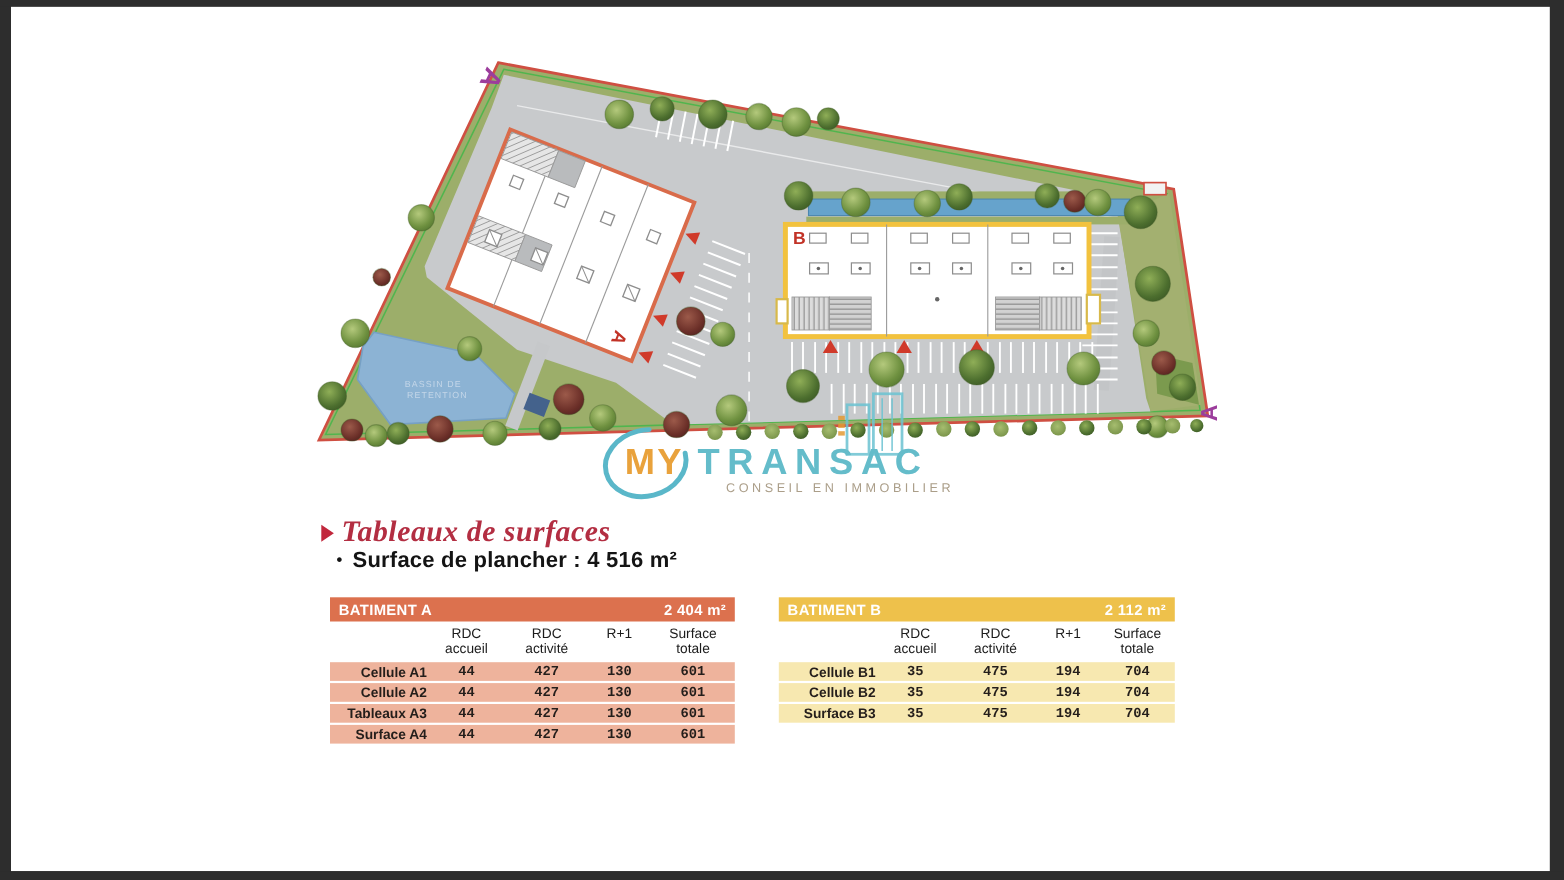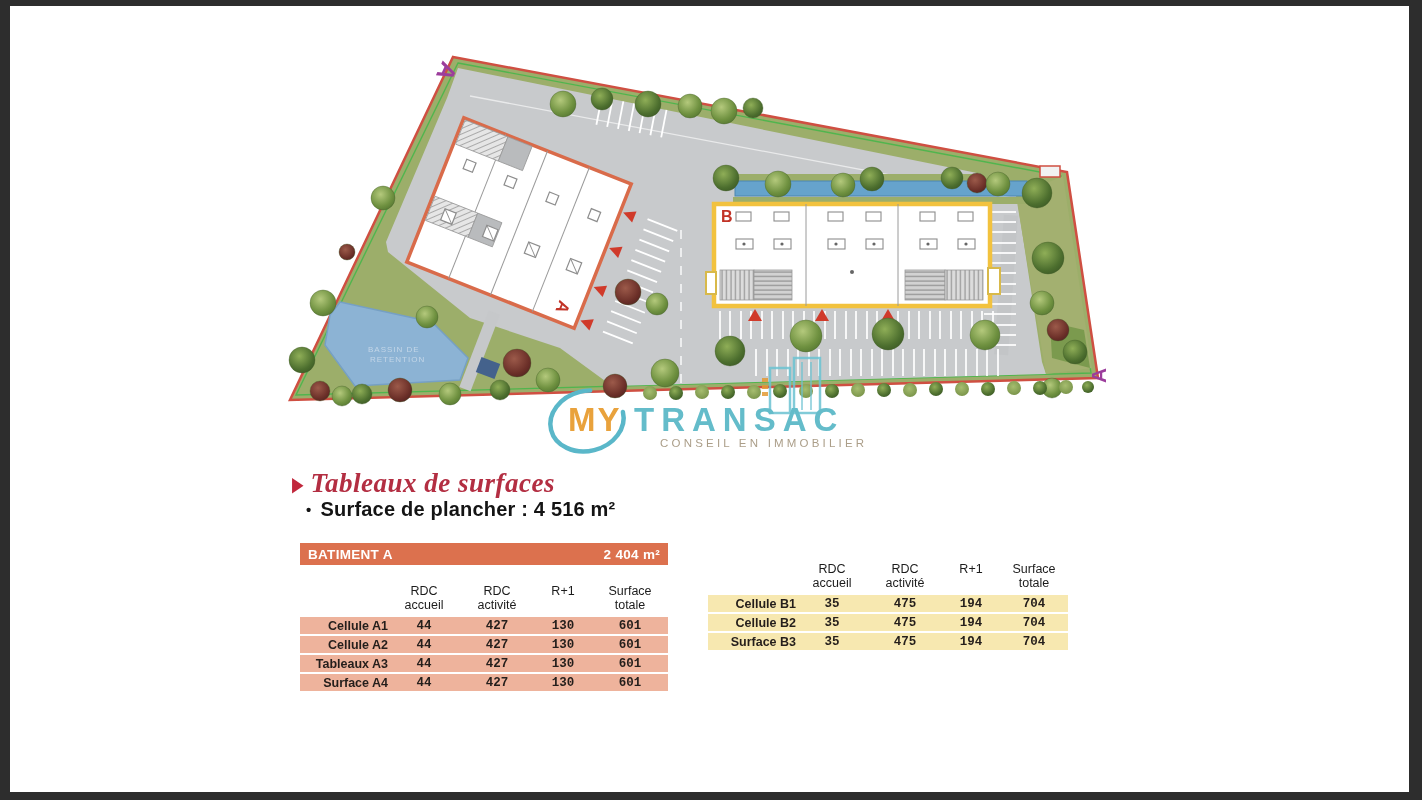--- a/index.html
+++ b/index.html
@@ -18,21 +18,21 @@
   .sec-sub .dot{font-size:15px;}
 
   
   .tbl{position:absolute;top:537px;}
   .tbl.ta{left:290px;width:368px;}
   .tbl.tb{left:698px;width:360px;}
   .tbl .hd{display:flex;justify-content:space-between;align-items:center;height:22px;
            padding:0 8px;color:#fff;font-weight:bold;font-size:13.5px;letter-spacing:.3px;}
   .tbl.ta .hd{background:#dc714e;}
   .tbl.tb .hd{background:#eec14b;}
-  .grid5{display:grid;grid-template-columns:88px 72px 74px 58px 1fr;margin-top:15px;}
+  .grid5{display:grid;grid-template-columns:88px 72px 74px 58px 1fr;}
   .cols{padding:4px 0 3px 0;}
   .cols span{text-align:center;font-size:12.5px;line-height:1.12;white-space:pre-line;color:#1c1c1c;}
   .row{height:17px;margin-top:2px;align-items:center;font-size:12.5px;font-weight:bold;color:#241e1b;}
   .tbl.ta .row{background:#eeb39c;}
   .tbl.tb .row{background:#f7e8b0;}
   .row .lbl{padding-left:6px;text-align:right;}
   .row .v{text-align:center;font-family:Liberation Mono, monospace;}
 
   
   .bar{position:absolute;background:#2d2d2d;}
@@ -420,20 +420,24 @@
       <div class="grid5 row">
         <span class="lbl">Surface A4</span>
         <span class="v">44</span>
         <span class="v">427</span>
         <span class="v">130</span>
         <span class="v">601</span>
       </div>
     </div>
 
     <div class="tbl tb">
+      <div class="hd">
+        <span>BATIMENT B</span>
+        <span>2 112 m²</span>
+      </div>
       <div class="grid5 cols">
         <span></span>
         <span>RDC
 accueil</span>
         <span>RDC
 activité</span>
         <span>R+1</span>
         <span>Surface
 totale</span>
       </div>

